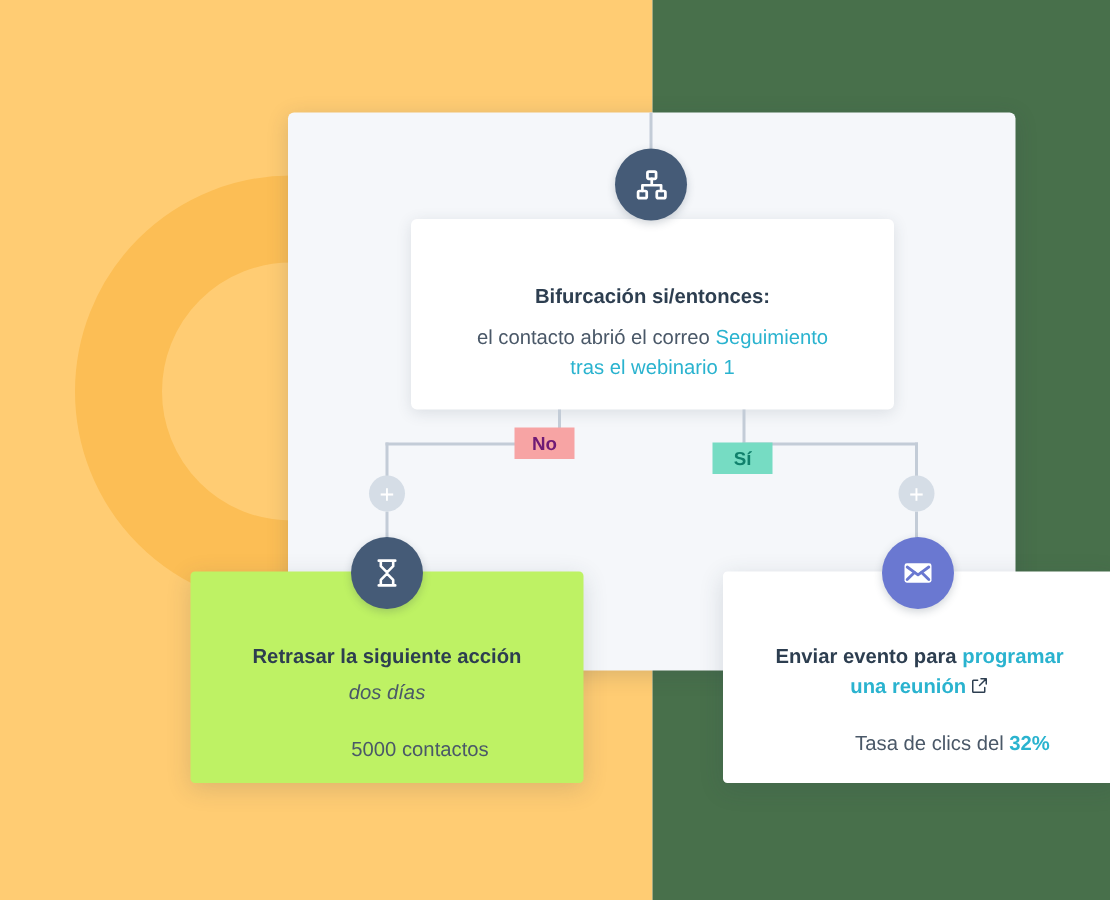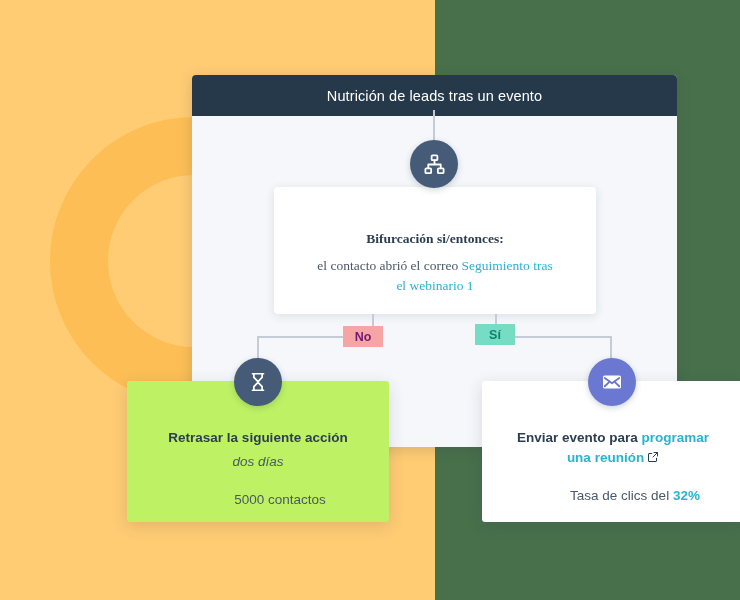--- a/index.html
+++ b/index.html
@@ -118,21 +118,20 @@
   }
 
   
   .card {
     position: absolute;
     background: #ffffff;
     border-radius: 4px;
     box-shadow: 0 2px 10px rgba(45,62,80,0.13);
     text-align: center;
     box-sizing: border-box;
-    font-family: Liberation Serif, serif;
   }
   #branch-card {
     left: 82px;
     top: 71px;
     width: 322px;
     height: 127px;
     padding-top: 42px;
   }
   .card-title {
     font-weight: bold;
@@ -214,23 +213,20 @@
 </head>
 <body>
 
 <div id="bg-left"></div>
 <div id="bg-ring"></div>
 <div id="bg-ring-mask"></div>
 <div id="bg-right"></div>
 
 <div id="workflow-panel">
 
-  <div id="panel-header">
-    <span>Nutrición de leads tras un evento</span>
-  </div>
 
   <div id="panel-body">
 
     <div class="vline" style="left:241px; top:-6px; height:30px;"></div>
 
     <div id="branch-card" class="card">
       <div class="card-title">Bifurcación si/entonces:</div>
       <div class="card-sub"><span>el contacto abrió el correo </span><span class="teal">Seguimiento tras el webinario 1</span></div>
     </div>
 
@@ -249,21 +245,21 @@
     <div class="vline" style="left:65px; top:266px; height:26px;"></div>
 
     <div class="vline" style="left:303px; top:198px; height:24px;"></div>
     <div class="hline" style="left:303px; top:220px; width:117px;"></div>
     <div class="vline" style="left:418px; top:220px; height:28px;"></div>
     <div class="vline" style="left:418px; top:266px; height:26px;"></div>
 
     <div class="chip" id="chip-no" style="left:151px; top:210px;">
       <span>No</span>
     </div>
-    <div class="chip" id="chip-yes" style="left:283px; top:208px;">
+    <div class="chip" id="chip-yes" style="left:283px; top:220px;">
       <span>Sí</span>
     </div>
 
     <div class="plus-circle" style="left:54px; top:242px;">
       <span>+</span>
     </div>
     <div class="plus-circle" style="left:407px; top:242px;">
       <span>+</span>
     </div>
 

